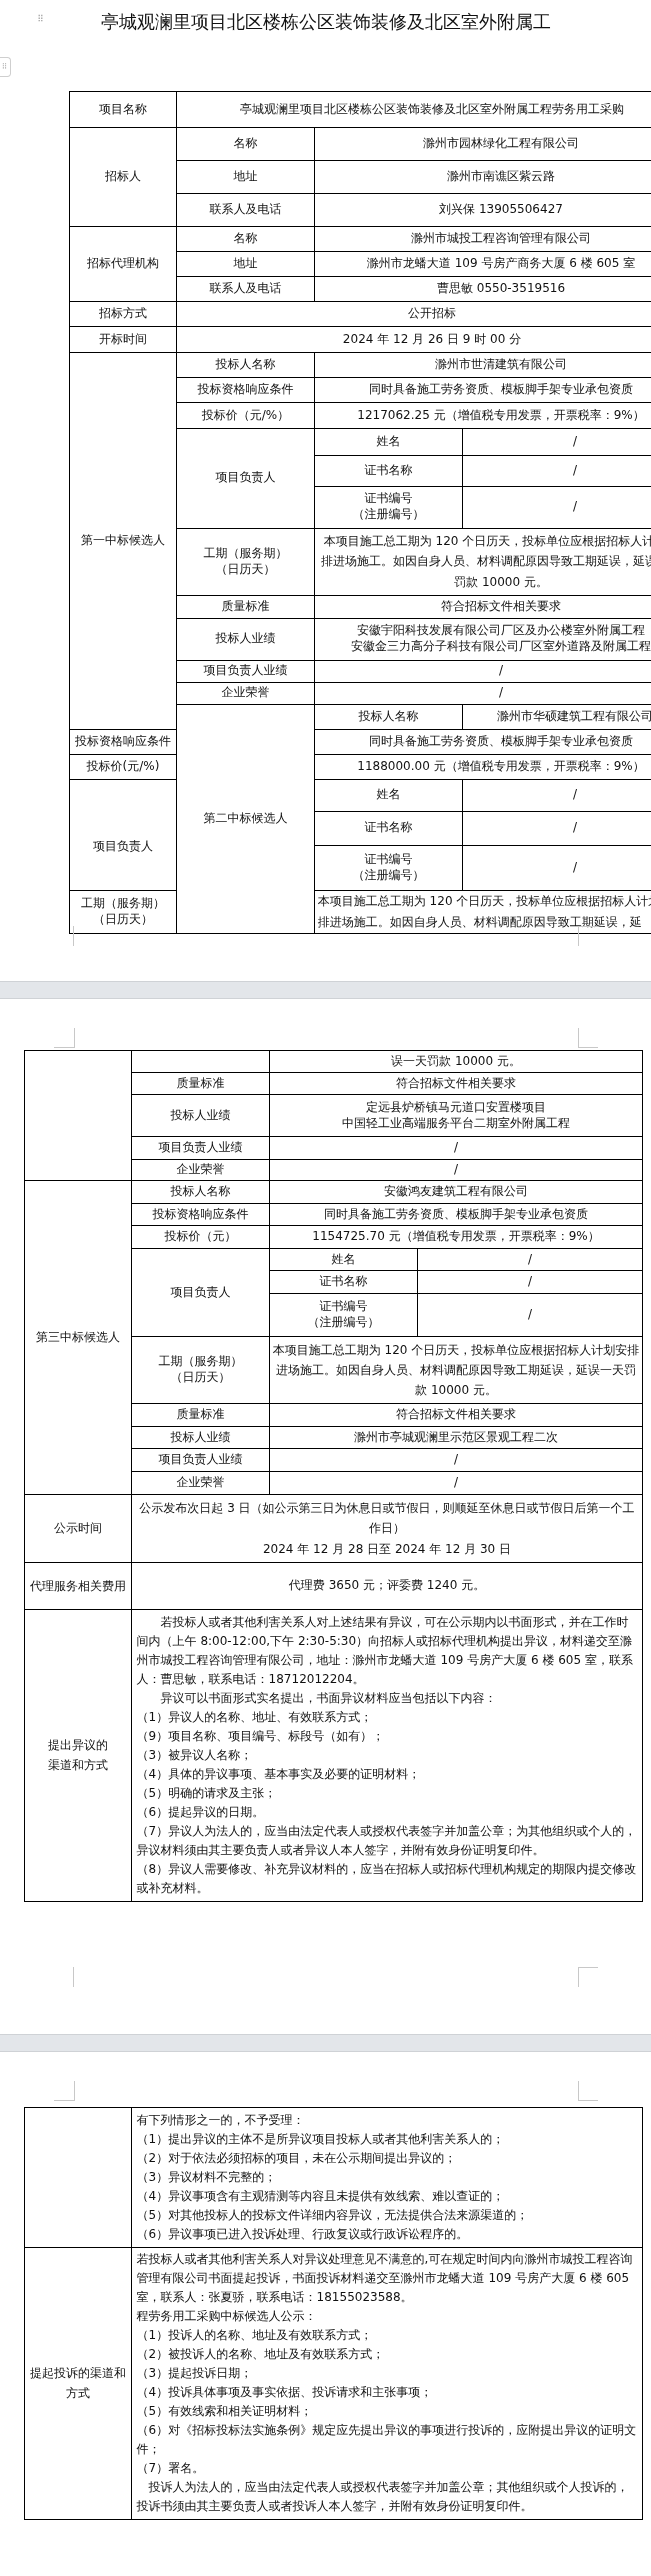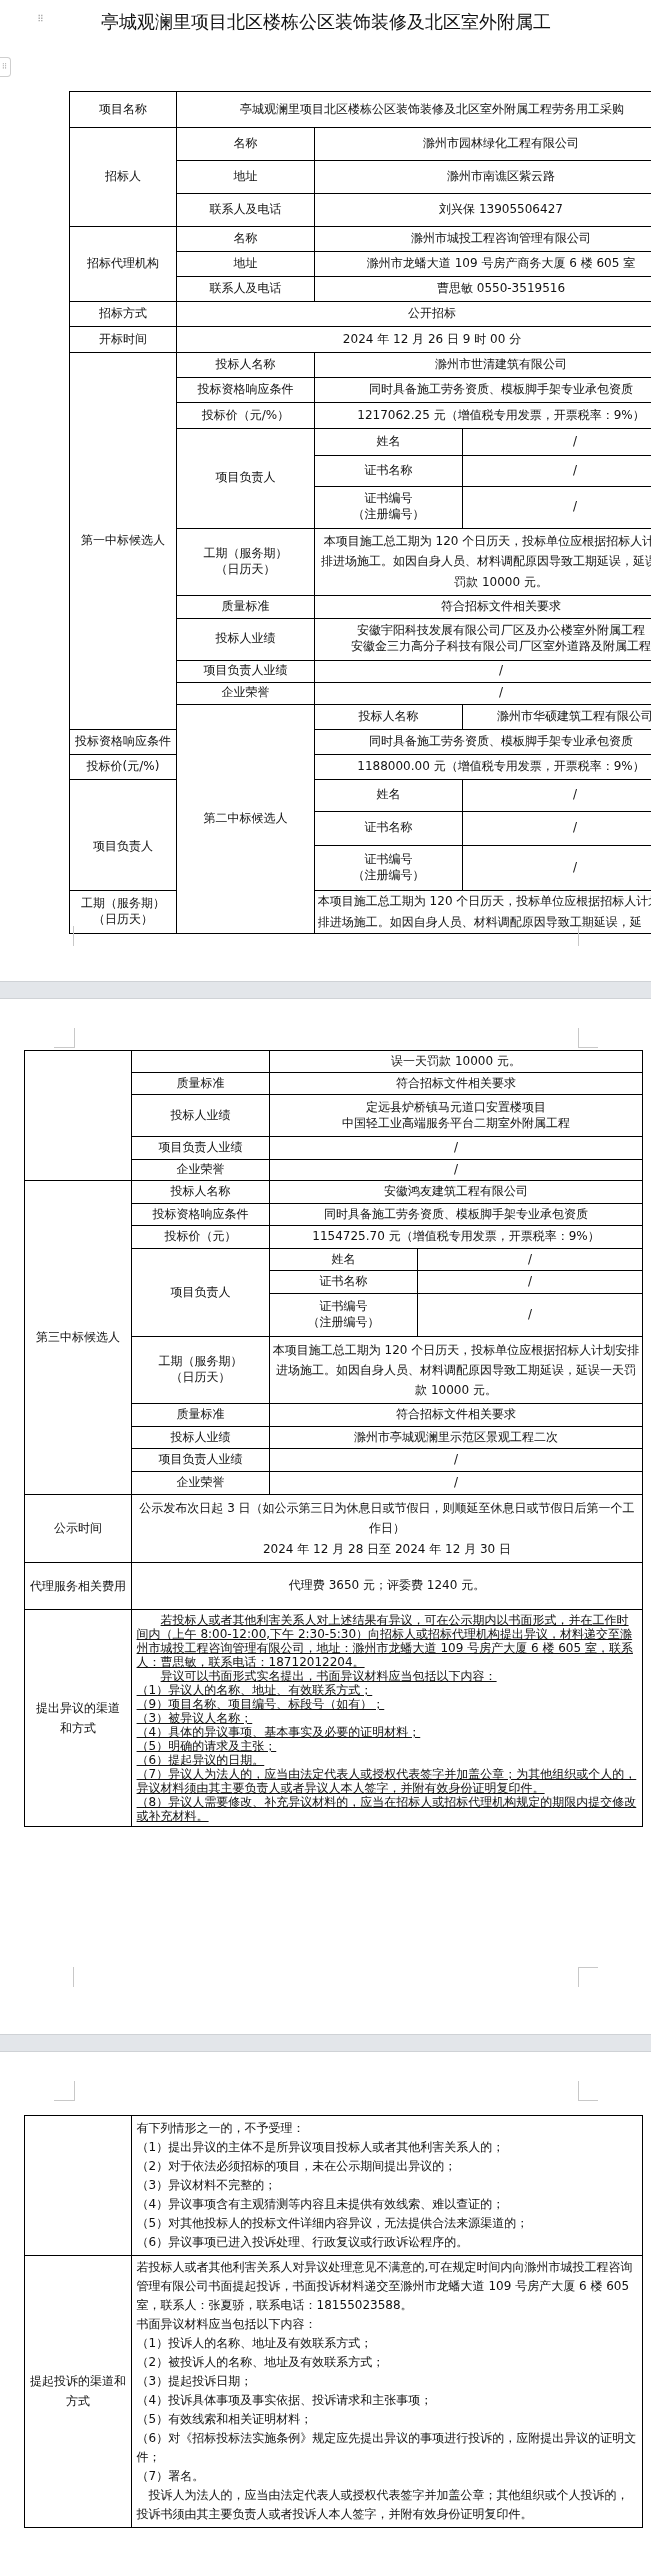--- a/index.html
+++ b/index.html
@@ -277,22 +277,22 @@
         <div>2024 年 12 月 28 日至 2024 年 12 月 30 日</div>
       </td>
     </tr>
 
     <tr style="height:47px">
       <td style="line-height:20.3px;padding:0 4px;margin-top:28px;">代理服务相关费用</td>
       <td colspan="3">代理费 3650 元；评委费 1240 元。</td>
     </tr>
 
     <tr>
-      <td style="line-height:20.3px;padding:0 7px;">提出异议的渠道和方式</td>
-      <td colspan="3" class="para" style="line-height:14px;text-decoration:underline;">
+      <td style="line-height:20.3px;padding:0 19px;">提出异议的渠道和方式</td>
+      <td colspan="3" class="para" style="line-height:19px;">
         <p class="indent">若投标人或者其他利害关系人对上述结果有异议，可在公示期内以书面形式，并在工作时间内（上午 8:00-12:00,下午 2:30-5:30）向招标人或招标代理机构提出异议，材料递交至滁州市城投工程咨询管理有限公司，地址：滁州市龙蟠大道 109 号房产大厦 6 楼 605 室，联系人：曹思敏，联系电话：18712012204。</p>
         <p class="indent">异议可以书面形式实名提出，书面异议材料应当包括以下内容：</p>
         <p>（1）异议人的名称、地址、有效联系方式；</p>
         <p>（9）项目名称、项目编号、标段号（如有）；</p>
         <p>（3）被异议人名称；</p>
         <p>（4）具体的异议事项、基本事实及必要的证明材料；</p>
         <p>（5）明确的请求及主张；</p>
         <p>（6）提起异议的日期。</p>
         <p>（7）异议人为法人的，应当由法定代表人或授权代表签字并加盖公章；为其他组织或个人的，异议材料须由其主要负责人或者异议人本人签字，并附有效身份证明复印件。</p>
         <p>（8）异议人需要修改、补充异议材料的，应当在招标人或招标代理机构规定的期限内提交修改或补充材料。</p>
@@ -304,21 +304,21 @@
   <div class="corner c-bl" style="left:57px;top:967px;"></div>
   <div class="corner c-bl" style="left:578px;top:967px;border-width:0.9px 0 0 0.9px;width:20.3px;"></div>
 </div>
 
 <div class="band" style="top:2034px;"></div>
 
 <div class="page" style="top:2053px;height:523px;">
   <div class="corner c-tl" style="left:54px;top:28px;width:21px;"></div>
   <div class="corner c-tr" style="left:578px;top:28px;width:20.3px;"></div>
 
-  <table style="top:62px;border-radius:17px;">
+  <table style="top:54px;border-radius:17px;">
     <colgroup>
         <col style="width:107px">
         <col style="width:511px">
       </colgroup>
     <tbody>
         <tr>
       <td></td>
       <td class="para" style="line-height:19px;">
         <p>有下列情形之一的，不予受理：</p>
         <p>（1）提出异议的主体不是所异议项目投标人或者其他利害关系人的；</p>
@@ -326,21 +326,21 @@
         <p>（3）异议材料不完整的；</p>
         <p>（4）异议事项含有主观猜测等内容且未提供有效线索、难以查证的；</p>
         <p>（5）对其他投标人的投标文件详细内容异议，无法提供合法来源渠道的；</p>
         <p>（6）异议事项已进入投诉处理、行政复议或行政诉讼程序的。</p>
       </td>
     </tr>
     <tr>
       <td style="line-height:20.3px;padding:0 1.8px;">提起投诉的渠道和方式</td>
       <td class="para" style="line-height:19px;">
         <p>若投标人或者其他利害关系人对异议处理意见不满意的,可在规定时间内向滁州市城投工程咨询管理有限公司书面提起投诉，书面投诉材料递交至滁州市龙蟠大道 109 号房产大厦 6 楼 605 室，联系人：张夏骄，联系电话：18155023588。</p>
-        <p>书面异议材料应当包括以下内容：</p>
+        <p>程劳务用工采购中标候选人公示：</p>
         <p>（1）投诉人的名称、地址及有效联系方式；</p>
         <p>（2）被投诉人的名称、地址及有效联系方式；</p>
         <p>（3）提起投诉日期；</p>
         <p>（4）投诉具体事项及事实依据、投诉请求和主张事项；</p>
         <p>（5）有效线索和相关证明材料；</p>
         <p>（6）对《招标投标法实施条例》规定应先提出异议的事项进行投诉的，应附提出异议的证明文件；</p>
         <p>（7）署名。</p>
         <p class="indent1">投诉人为法人的，应当由法定代表人或授权代表签字并加盖公章；其他组织或个人投诉的，投诉书须由其主要负责人或者投诉人本人签字，并附有效身份证明复印件。</p>
       </td>
     </tr>

